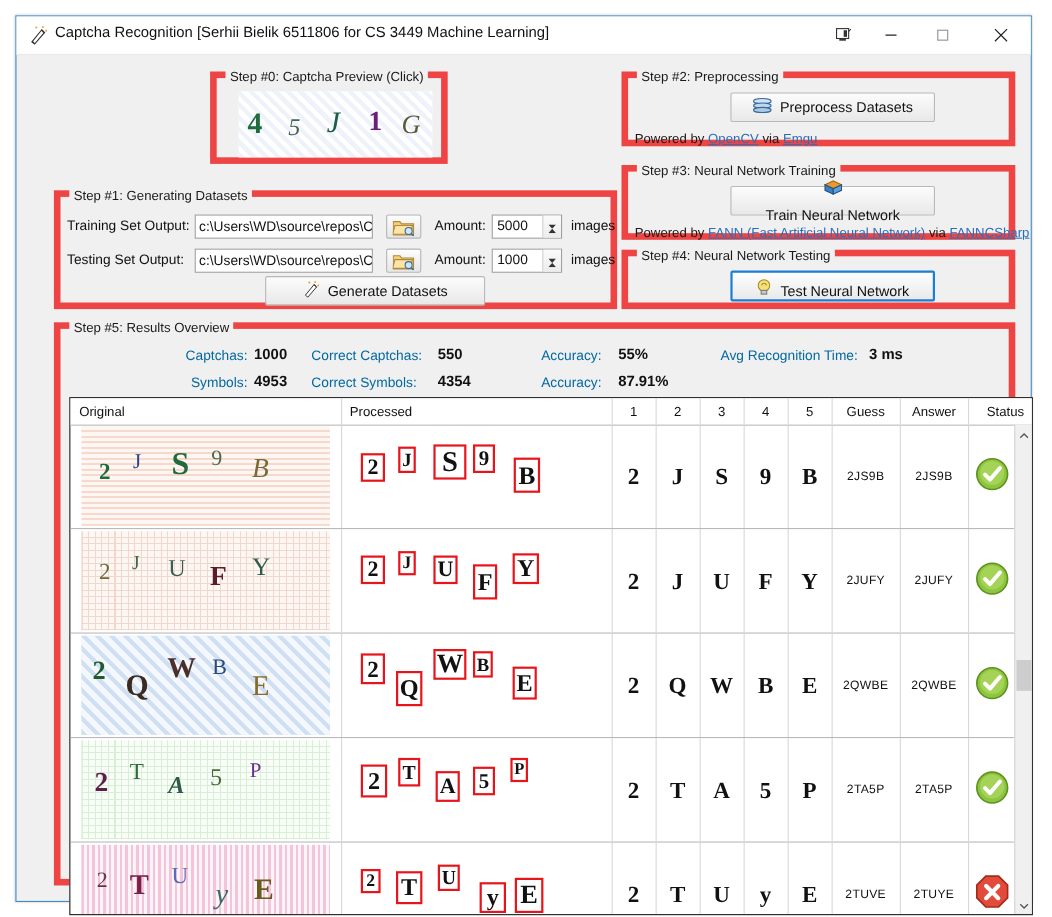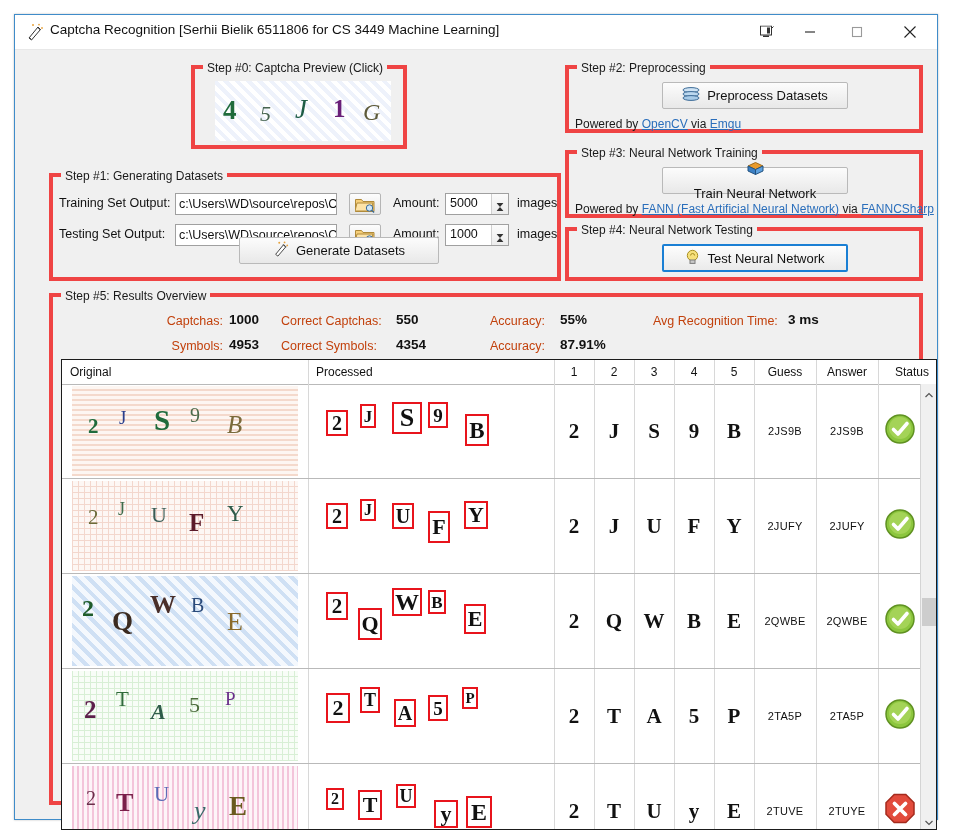--- a/index.html
+++ b/index.html
@@ -15,21 +15,21 @@
   .title-ico{position:absolute;left:11px;top:8px;width:18px;height:18px;}
   .title-txt{position:absolute;left:35px;top:7px;font-size:13.5px;color:#111;white-space:nowrap;}
   .wbtn{position:absolute;top:0;height:33px;width:46px;cursor:default;}
   .wbtn svg{position:absolute;left:50%;top:50%;transform:translate(-50%,-50%);}
   .wbtn.extra{width:40px;right:150px;}
   .wbtn.min{right:104px;}
   .wbtn.max{right:57px;}
   .wbtn.close{right:3px;width:48px;}
 
   
-  .gb{position:absolute;border:4px solid #ef4444;box-sizing:border-box;}
+  .gb{position:absolute;border:6px solid #ef4444;box-sizing:border-box;}
   .gb > .gb-title{position:absolute;top:-8px;left:8px;background:#f0f0f0;padding:0 4px;
                   font-size:12px;color:#1a1a1a;white-space:nowrap;}
 
   .lbl{position:absolute;font-size:12.5px;color:#111;white-space:nowrap;}
 
   .tbox{position:absolute;border:1px solid #a0a0a0;background:#fff;box-sizing:border-box;
         font-size:12.5px;color:#111;padding:2px 3px;overflow:hidden;white-space:nowrap;
         font-family:"Liberation Sans",sans-serif;line-height:16px;}
 
   .browse{position:absolute;width:32px;height:22px;border:1px solid #b5b5b5;
@@ -39,31 +39,31 @@
   .spin .val{position:absolute;left:4px;top:2px;font-size:12.5px;color:#111;}
   .spin .arrows{position:absolute;right:0;top:0;width:16px;height:100%;
                 border-left:1px solid #cfcfcf;background:linear-gradient(#fbfbfb,#ececec);}
   .spin .arrows .ar{position:absolute;left:50%;transform:translateX(-50%);}
   .spin .arrows .up{top:3px;}
   .spin .arrows .dn{bottom:3px;}
 
   .btn{position:absolute;border:1px solid #b9b9b9;background:linear-gradient(#fcfcfc,#e8e8e8);
        box-sizing:border-box;border-radius:2px;display:flex;align-items:center;justify-content:center;
        font-size:13px;color:#111;gap:7px;}
-  .btn.focus{border:2px solid #1a7fd4;background:linear-gradient(#fdfdfd,#eaeaea);}
+  .btn.focus{border:2px solid #1a7fd4;background:linear-gradient(#fdfdfd,#eaeaea);align-items:flex-end;}
 
   .pwr{position:absolute;font-size:12px;color:#1a1a1a;white-space:nowrap;}
   .lnk{color:#2a6ebb;text-decoration:underline;}
 
   
   .preview{position:absolute;background:#fff;border:0;overflow:hidden;}
   .prev-char{position:absolute;font-family:"Liberation Serif",serif;}
 
   
-  .stat-k{position:absolute;font-size:12.5px;color:#c2410c;white-space:nowrap;}
+  .stat-k{position:absolute;font-size:12.5px;color:#0369a1;white-space:nowrap;}
   .stat-v{position:absolute;font-size:13.5px;font-weight:bold;color:#111;white-space:nowrap;}
 
   
   .grid{position:absolute;left:8px;top:20px;width:876px;height:471px;
         border:1px solid #1b1b1b;background:#fff;box-sizing:border-box;overflow:hidden;}
   .ghead{position:relative;height:24px;border-bottom:1px solid #b9b9b9;background:#fff;}
   .ghead .hc{position:absolute;top:0;height:24px;font-size:12px;color:#111;
              display:flex;align-items:center;box-sizing:border-box;}
   .ghead .hc.ctr{justify-content:center;}
   .ghead .hc.lft{padding-left:8px;}
@@ -186,21 +186,21 @@
           <span class="ar up"><svg width="7" height="4" viewBox="0 0 7 4">
                 <path d="M3.5 0 L7 4 L0 4 Z" fill="#333"></path>
               </svg></span>
           <span class="ar dn"><svg width="7" height="4" viewBox="0 0 7 4">
                 <path d="M3.5 4 L0 0 L7 0 Z" fill="#333"></path>
               </svg></span>
         </div>
       </div>
       <span class="lbl" style="left:464px;top:50px;">images</span>
 
-      <div class="btn" style="left:186px;top:60px;width:200px;height:27px;">
+      <div class="btn" style="left:186px;top:72px;width:200px;height:27px;">
         <span>
           <svg width="16" height="16" viewBox="0 0 18 18">
             <path d="M3 15 L12 4 L14.5 6.5 L5.5 17 Z" fill="#fff" stroke="#333" stroke-width="1"></path>
             <path d="M11.5 4.2 L14.3 7" stroke="#333" stroke-width="1"></path>
             <circle cx="7" cy="2" r="1.1" fill="#e8a33d"></circle>
             <circle cx="13" cy="1.6" r="1" fill="#e8a33d"></circle>
             <circle cx="16" cy="5" r="1" fill="#e8a33d"></circle>
           </svg>
         </span>
         <span>Generate Datasets</span>

